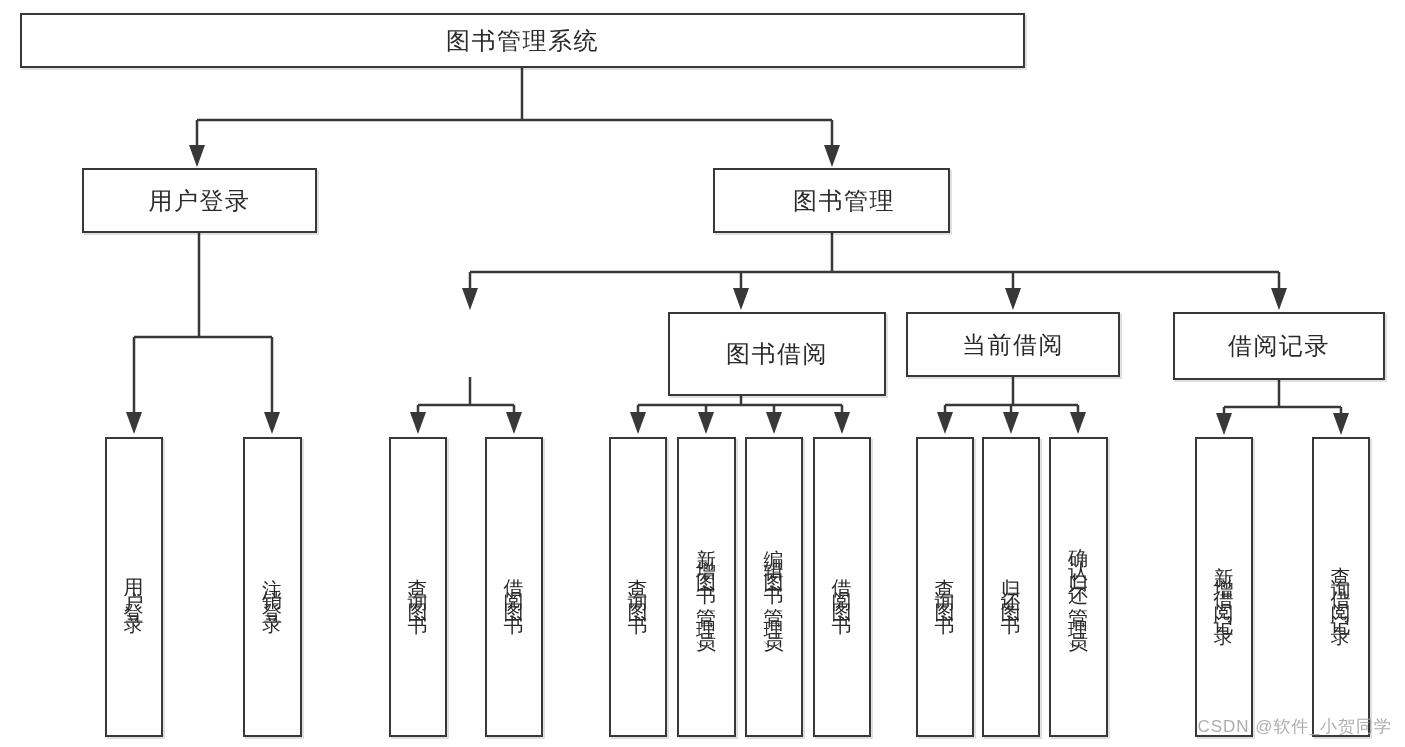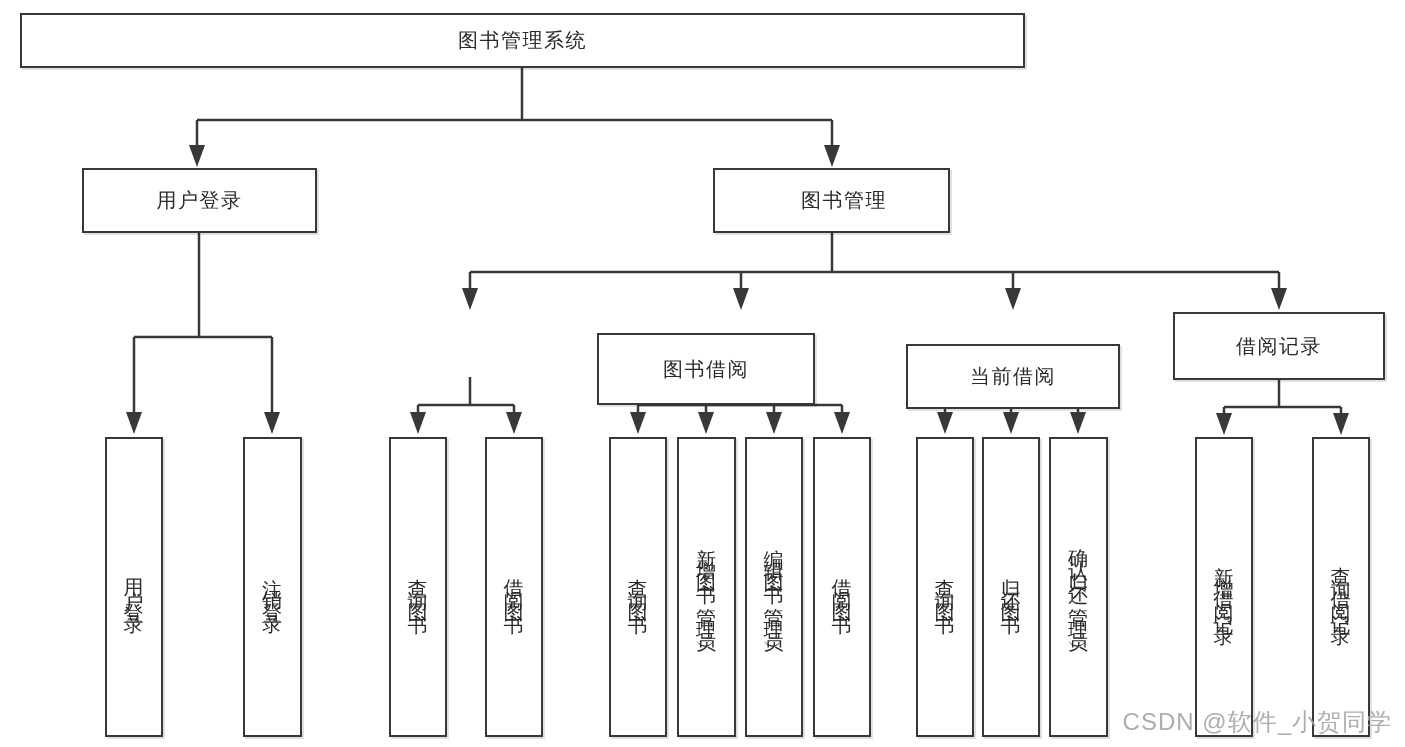--- a/index.html
+++ b/index.html
@@ -8,31 +8,31 @@
   .canvas { position:relative; width:1405px; height:747px; background:#ffffff; }
   svg.connectors { position:absolute; left:0; top:0; width:1405px; height:747px; }
   .node {
     position:absolute;
     background:#ffffff;
     border:2.5px solid #383838;
     display:flex; align-items:center; justify-content:center;
     box-shadow:2px 2px 0 rgba(0,0,0,0.12);
     z-index:2;
   }
-  .h-node { font-size:20px; letter-spacing:1.5px; white-space:nowrap; }
+  .h-node { font-size:24px; letter-spacing:1.5px; white-space:nowrap; }
   .leaf span {
     writing-mode:vertical-rl;
     text-orientation:mixed;
     font-size:20px;
     letter-spacing:12px;
     line-height:1;
   }
   .watermark {
     position:absolute; right:13px; bottom:9px;
-    font-size:24px; letter-spacing:1px;
+    font-size:17px; letter-spacing:1px;
     color:rgba(166,166,166,0.92);
     z-index:5; white-space:nowrap;
   }
 </style>
 </head>
 <body>
 
 <div class="canvas">
 
   <svg class="connectors" width="1405" height="747" viewBox="0 0 1405 747">
@@ -66,22 +66,22 @@
       <polygon points="1216,413 1232,413 1224,435"></polygon>
       <polygon points="1333,413 1349,413 1341,435"></polygon>
     </g>
   </svg>
 
   <div class="node h-node" style="left:20px; top:13px; width:1005px; height:55px;">图书管理系统</div>
 
   <div class="node h-node" style="left:82px; top:168px; width:235px; height:65px;">用户登录</div>
   <div class="node h-node" style="left:713px; top:168px; width:237px; height:65px;padding-left:25px;">图书管理</div>
 
-  <div class="node h-node" style="left:597px; top:312px; width:218px; height:72px;margin-top:21px;">图书借阅</div>
-  <div class="node h-node" style="left:906px; top:312px; width:214px; height:65px;margin-top:32px;">当前借阅</div>
+  <div class="node h-node" style="left:668px; top:312px; width:218px; height:84px;">图书借阅</div>
+  <div class="node h-node" style="left:906px; top:312px; width:214px; height:65px;">当前借阅</div>
   <div class="node h-node" style="left:1173px; top:312px; width:212px; height:68px;">借阅记录</div>
 
   <div class="node leaf" style="left:105px; top:437px; width:58px; height:300px;">
     <span>用户登录</span>
   </div>
   <div class="node leaf" style="left:243px; top:437px; width:59px; height:300px;">
     <span>注销登录</span>
   </div>
 
   <div class="node leaf" style="left:389px; top:437px; width:58px; height:300px;">

